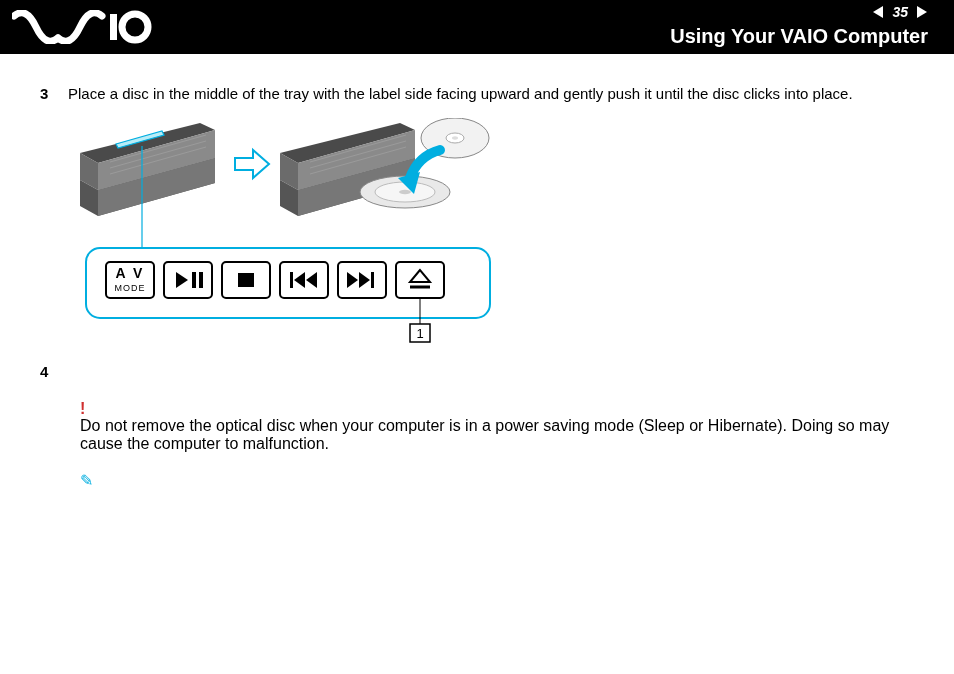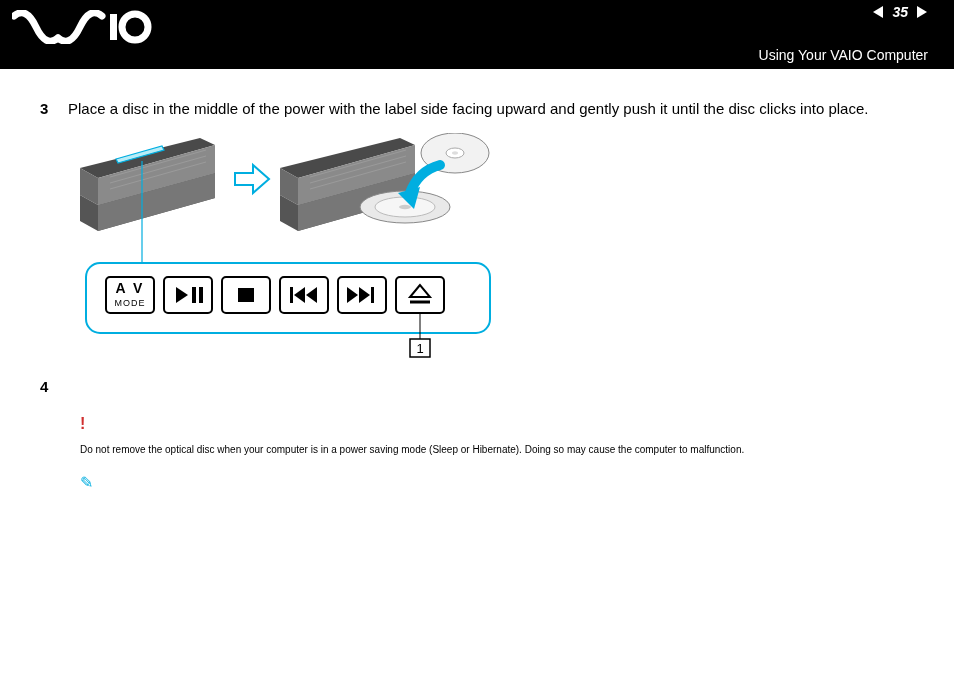--- a/index.html
+++ b/index.html
@@ -11,21 +11,21 @@
     background: #fff;
     color: #000;
     overflow: hidden;
   }
   .header {
     background: #000;
     color: #fff;
     height: 54px;
     display: flex;
     align-items: center;
-    padding: 0 20px 15px 12px;
+    padding: 0 20px 0 12px;
     position: relative;
   }
   .header .logo-wrap {
     display: flex;
     align-items: center;
     height: 100%;
   }
   .header .spacer { flex: 1; }
   .header .pager {
     position: absolute;
@@ -36,22 +36,22 @@
     gap: 6px;
     font-style: italic;
     font-weight: bold;
     font-size: 14px;
   }
   .header .pager svg { display:block; }
   .header .section-title {
     position: absolute;
     right: 26px;
     bottom: 6px;
-    font-weight: normal;
-    font-size: 14px;
+    font-weight: bold;
+    font-size: 20px;
     margin-left: 45px;
   }
   .body {
     padding: 30px 26px 0 40px;
   }
   .step {
     display: flex;
     gap: 14px;
     font-size: 15px;
     line-height: 1.35;
@@ -74,23 +74,23 @@
     font-weight: bold;
     font-size: 16px;
     line-height: 1;
   }
   .note-block .pencil-mark {
     color: #00aee0;
     font-size: 16px;
     line-height: 1;
   }
   .note-block .note-text {
-    font-size: 10px;
+    font-size: 16px;
     color: #000;
-    margin-top: 12px;
+    margin-top: 0;
   }
   
   .diagram {
     width: 430px;
     height: 230px;
     position: relative;
   }
   .diagram svg { position: absolute; left:0; top:0; }
 </style>
 </head>
@@ -123,21 +123,21 @@
         </svg>
     </span>
   </div>
   <div class="section-title">Using Your VAIO Computer</div>
 </div>
 
 <div class="body">
 
   <div class="step">
     <div class="num">3</div>
-    <div>Place a disc in the middle of the power with the label side facing upward and gently push it until the disc clicks into place.</div>
+    <div>Place a disc in the middle of the tray with the label side facing upward and gently push it until the disc clicks into place.</div>
   </div>
 
   <div class="figure-wrap">
     <div class="diagram">
       <svg width="430" height="230" viewBox="0 0 430 230">
 
         <g>
           <polygon points="0,35 120,5 135,12 18,45" fill="#4a4a4a"></polygon>
           <polygon points="0,35 18,45 18,72 0,62" fill="#6b6b6b"></polygon>
           <polygon points="18,45 135,12 135,40 18,72" fill="#8a8a8a"></polygon>

